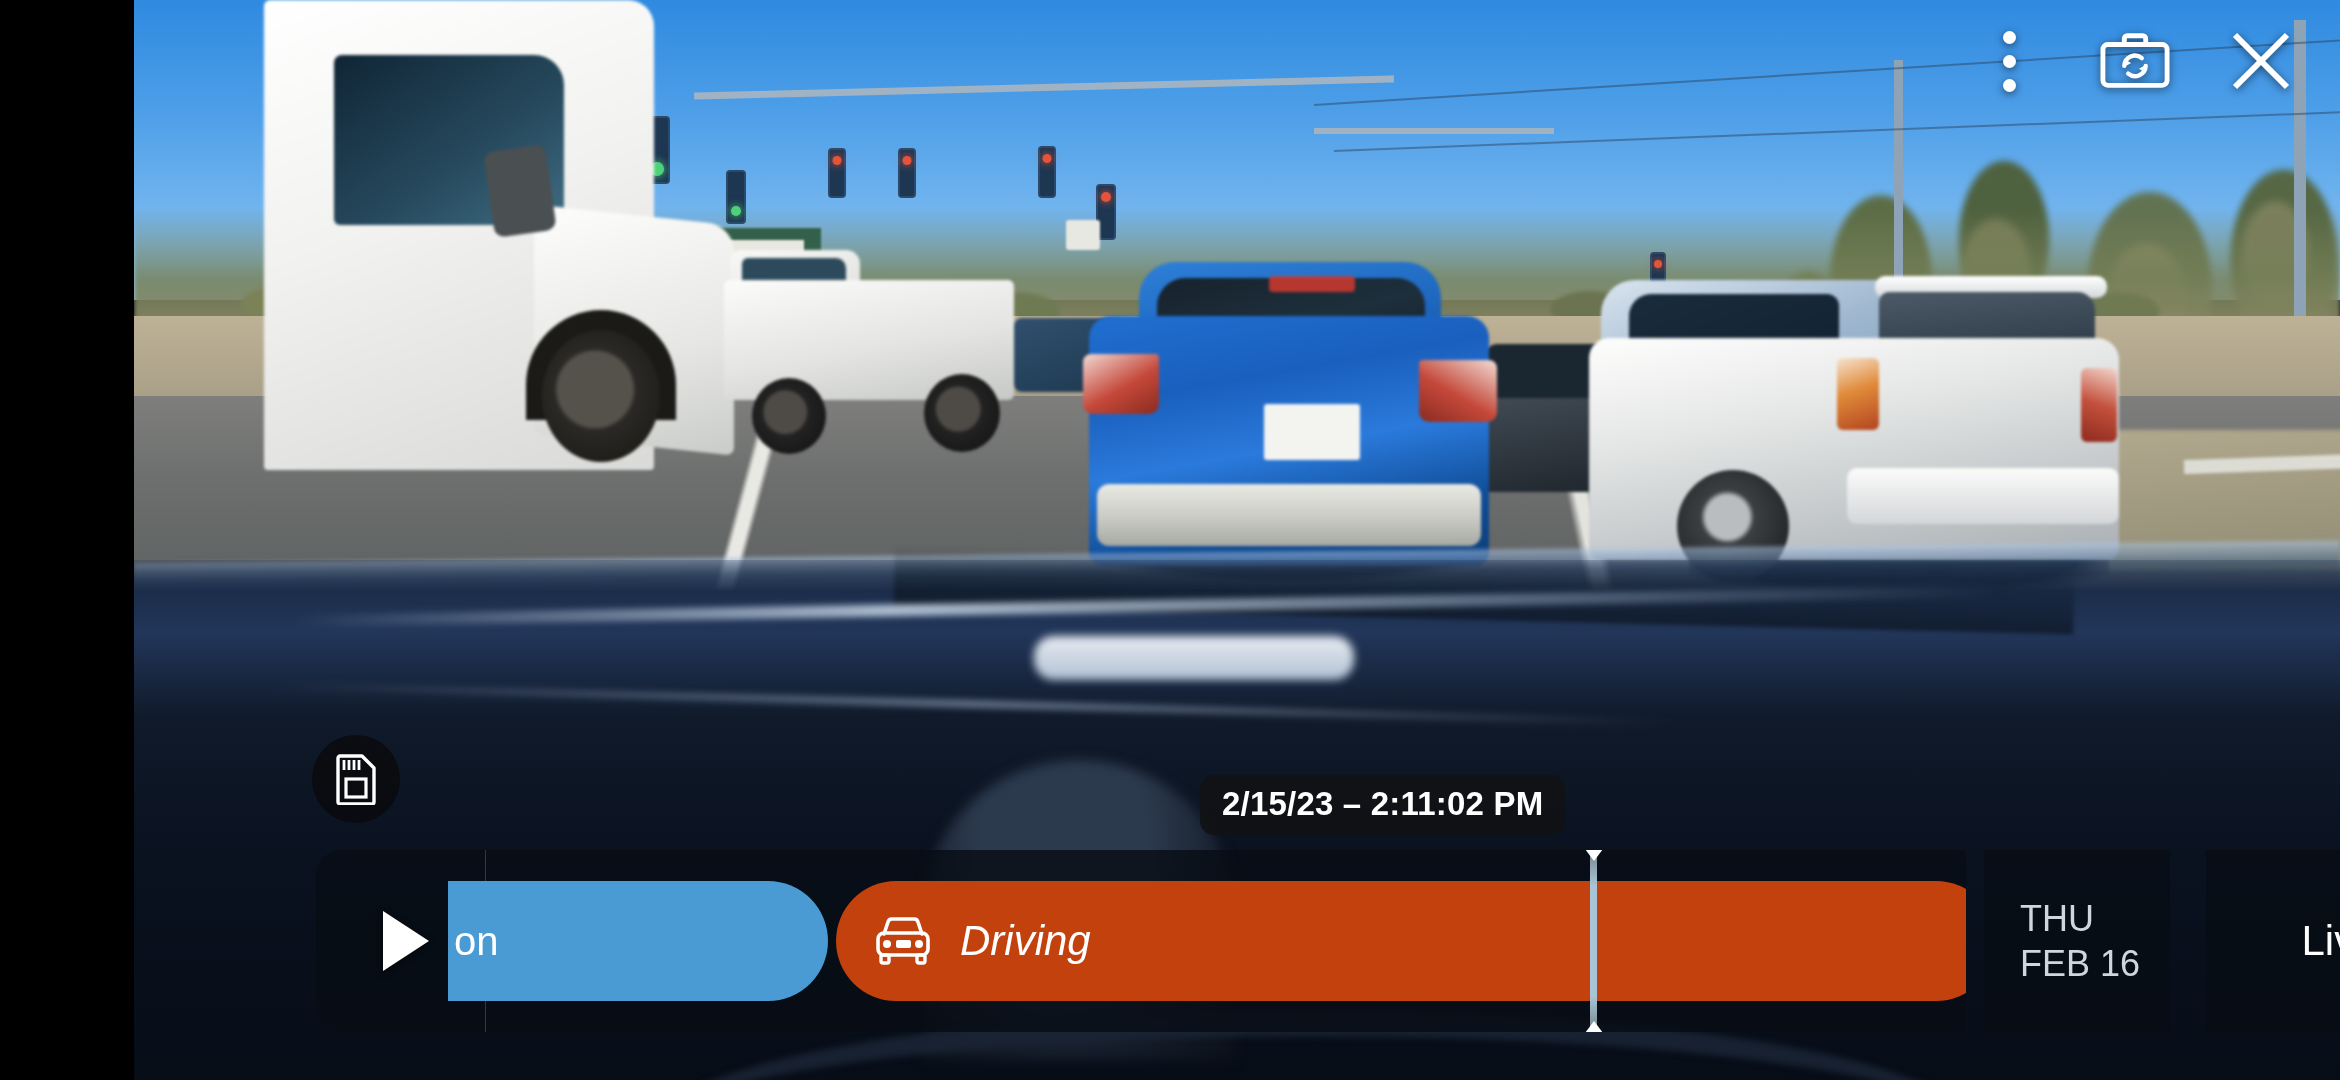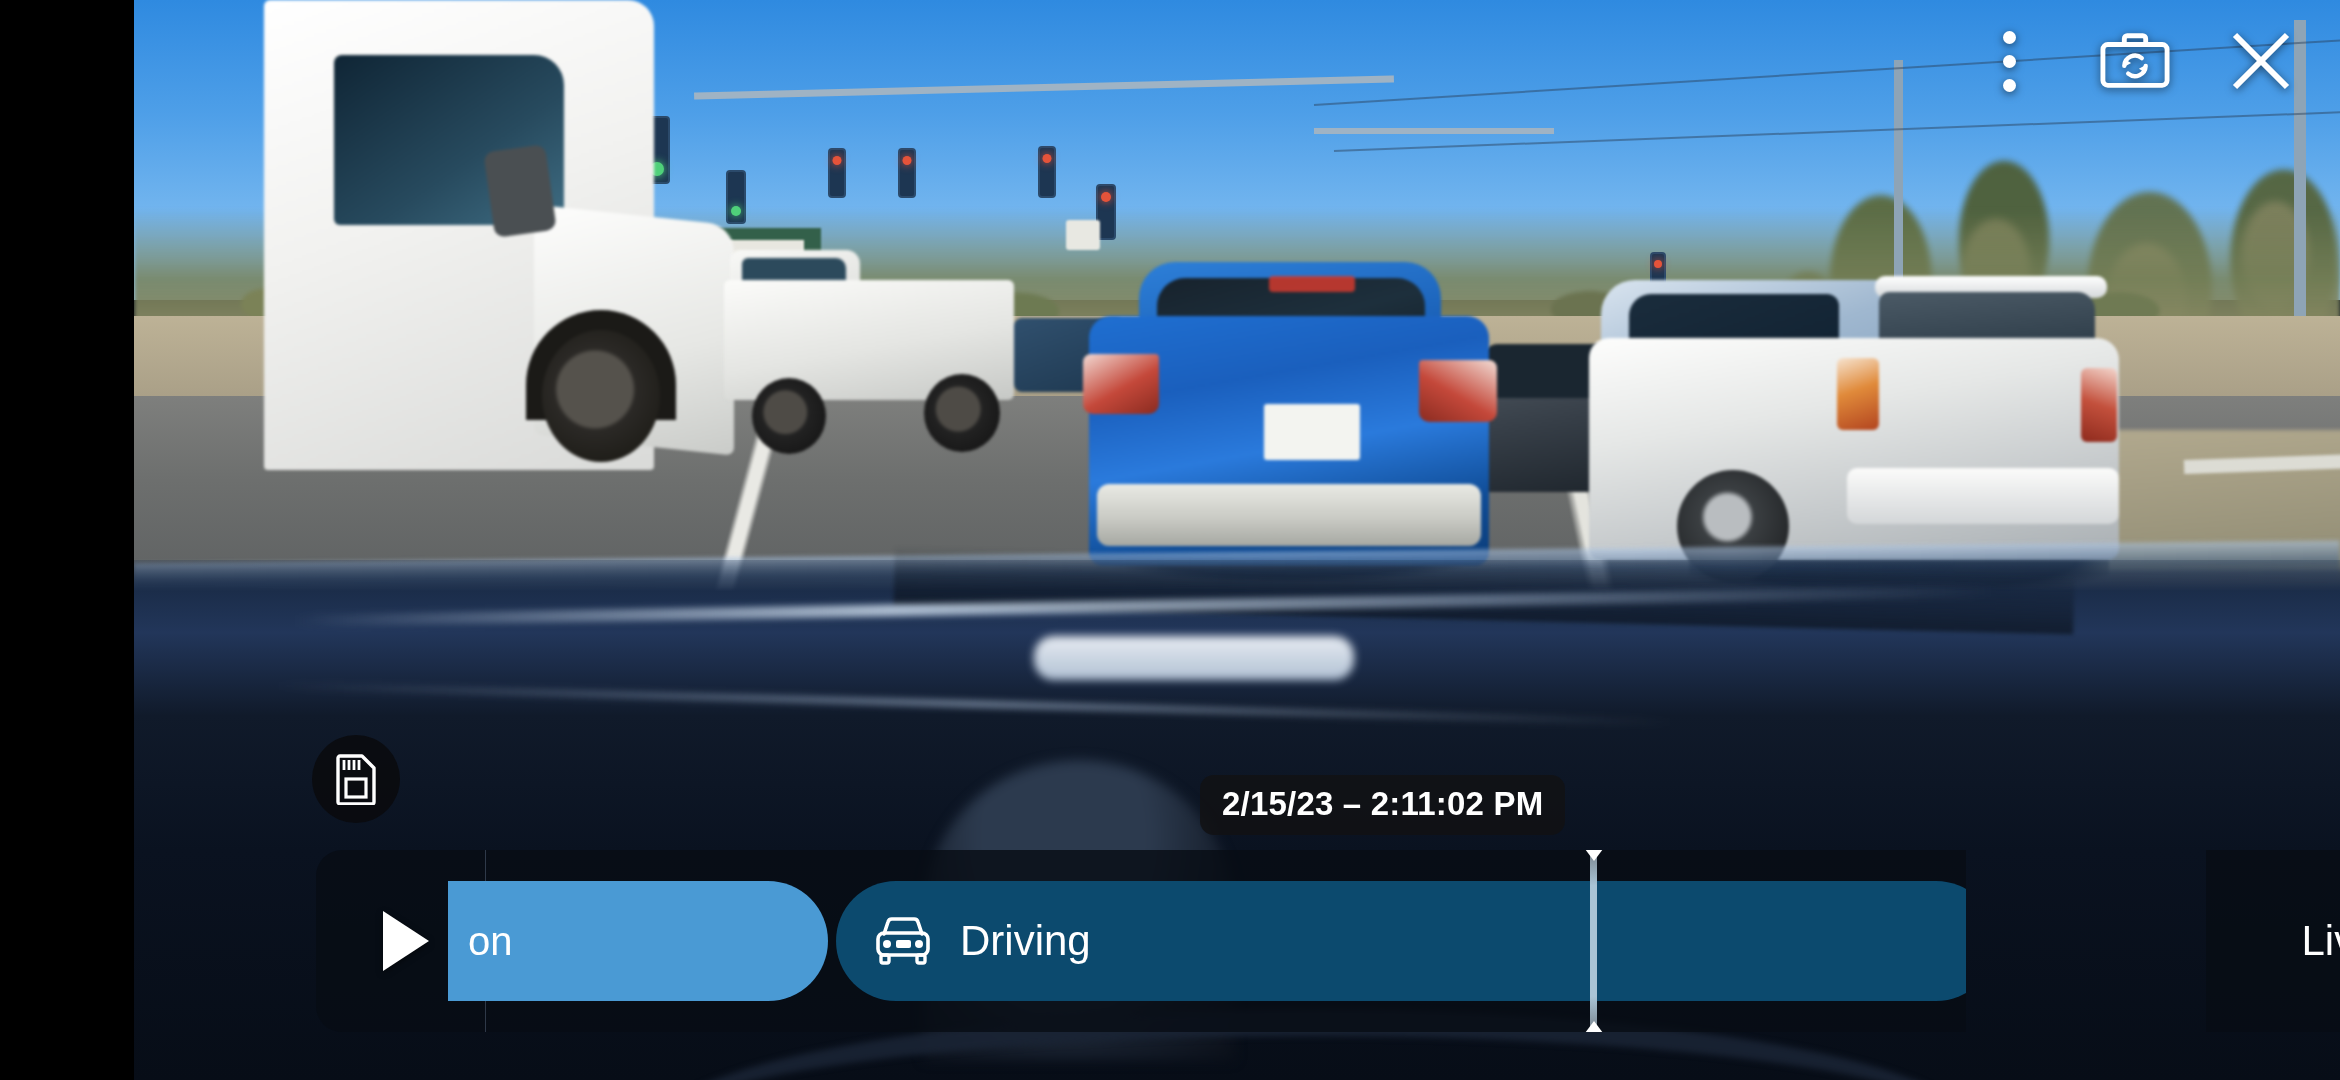--- a/index.html
+++ b/index.html
@@ -390,26 +390,27 @@
   .seg{
     position:absolute; top:31px; height:120px; border-radius:60px;
     display:flex; align-items:center; overflow:hidden;
   }
   .seg-sentry{
     left:-38px; width:380px;
     background:#4a9ad4;
     border-radius:0 60px 60px 0;
   }
   .seg-sentry .seg-label{
-    color:#fff; font-size:40px; font-weight:500; margin-left:20px;
+    color:#fff; font-size:40px; font-weight:500; margin-left:6px;
   }
   .seg-driving{
     left:350px; width:1160px;
-    background:#0c4a6e;
+    background:#c2410c;
     border-radius:60px;
+    font-style:italic;
   }
   .seg-driving .car-icon{ margin-left:36px; display:flex; align-items:center; }
   .seg-driving .seg-label{
     color:#fff; font-size:42px; font-weight:500; margin-left:26px;
   }
 
   
   .playhead{
     position:absolute; left:1104px; top:-8px; width:7px; height:198px;
     background:linear-gradient(180deg,#6e757d 0%,#a9c4d6 22%,#a9c4d6 78%,#6e757d 100%);
@@ -623,20 +624,24 @@
                 <rect x="45" y="39" width="8" height="8" rx="2" fill="none" stroke="#fff" stroke-width="3.4"></rect>
               </svg>
             </span>
             <span class="seg-label">Driving</span>
           </div>
 
           <div class="playhead"></div>
         </div>
       </div>
 
+      <div class="date-chip">
+        <span class="dow">THU</span>
+        <span class="dmy">FEB 16</span>
+      </div>
 
       <div class="live-chip">
         <span class="live-label">Live</span>
       </div>
 
     </div>
 
   </div>
 </div>
 

